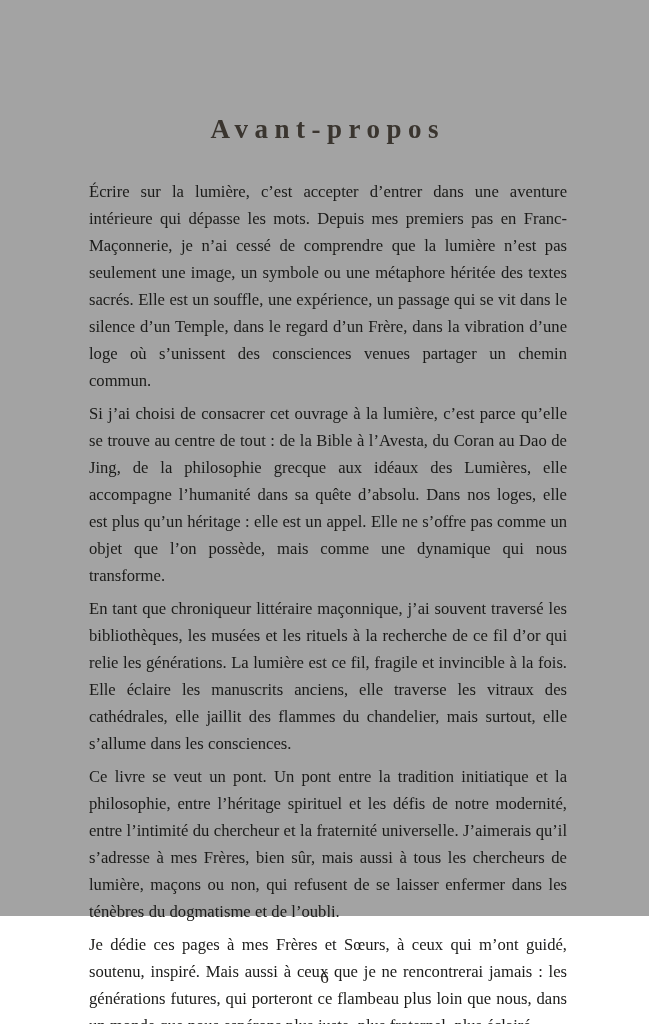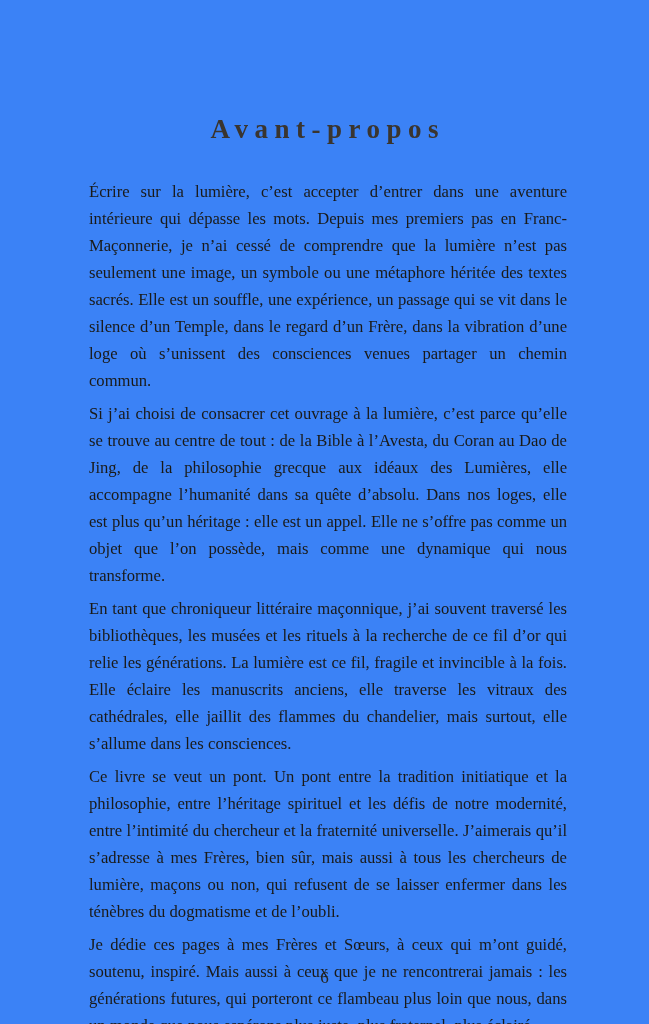--- a/index.html
+++ b/index.html
@@ -14,23 +14,23 @@
     background: #ffffff;
     font-family: "Liberation Serif", "DejaVu Serif", serif;
     color: #1a1a18;
     overflow: hidden;
     position: relative;
   }
 
   .page {
     position: relative;
     width: 649px;
-    height: 1024px;
+    height: 916px;
     box-sizing: border-box;
-    background: #3b82f6;
+    background: #a3a3a3;
   }
 
   
   .chapter-title {
     position: absolute;
     left: 0;
     top: 94px;
     width: 649px;
     text-align: center;
     font-family: "Liberation Serif", "DejaVu Serif", serif;

